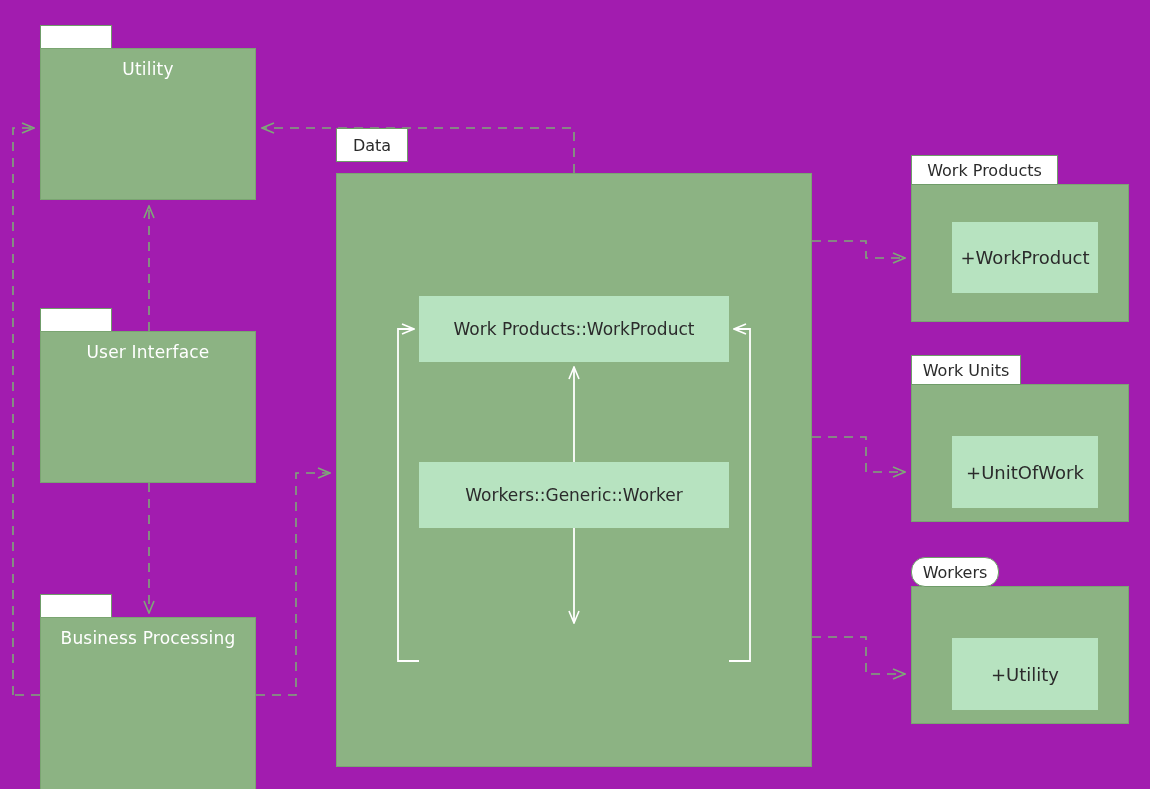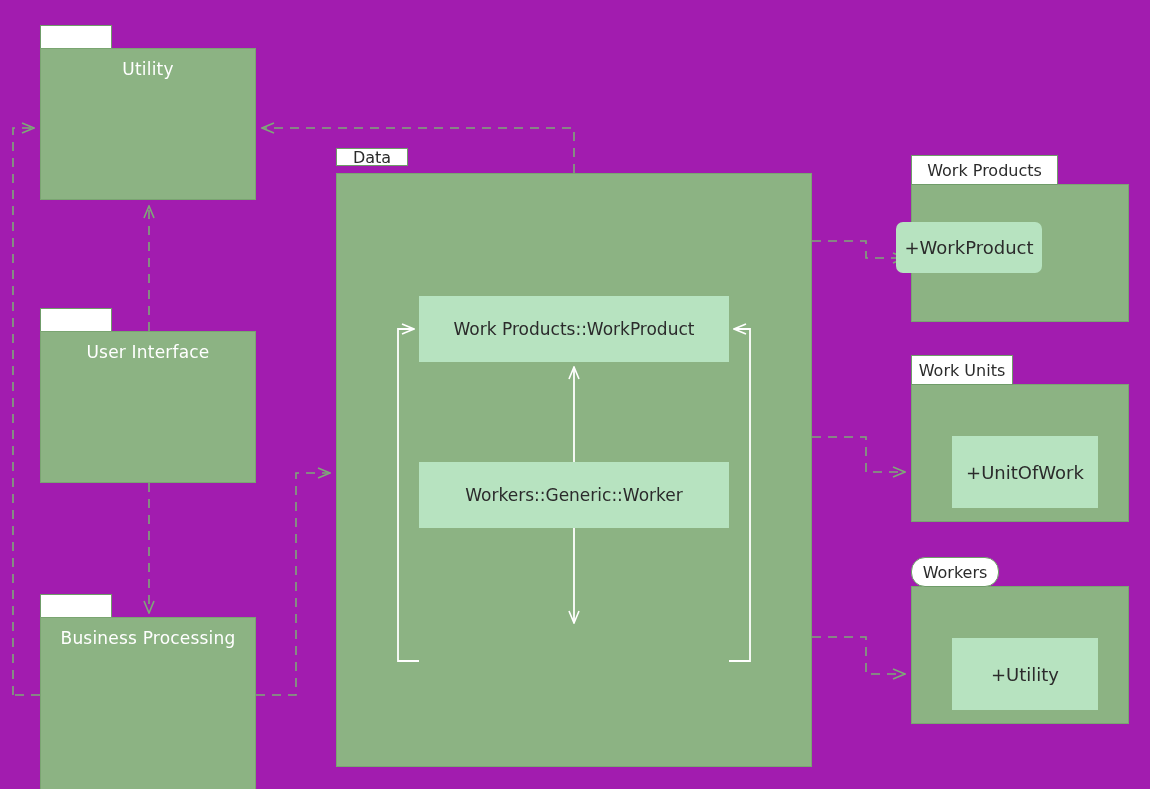--- a/index.html
+++ b/index.html
@@ -128,41 +128,41 @@
 
   <div class="pkg">
     <div class="pkg-tab" style="left:40px; top:594px; width:72px; height:24px;"></div>
     <div class="pkg-body" style="left:40px; top:617px; width:216px; height:196px;">
       <div class="pkg-title-inside">Business Processing</div>
     </div>
   </div>
 
   <div class="pkg">
     <div class="pkg-body" style="left:336px; top:173px; width:476px; height:594px;"></div>
-    <div class="pkg-tab on-body" style="left:336px; top:148px; width:72px; height:18px;">
+    <div class="pkg-tab on-body" style="left:336px; top:128px; width:72px; height:34px;">
       <div class="pkg-tab-label">Data</div>
     </div>
   </div>
 
   <div class="inner-box" style="left:419px; top:296px; width:310px; height:66px;">Work Products::WorkProduct</div>
 
   <div class="inner-box" style="left:419px; top:462px; width:310px; height:66px;">Workers::Generic::Worker</div>
 
 
   <div class="pkg">
     <div class="pkg-body" style="left:911px; top:184px; width:218px; height:138px;"></div>
     <div class="pkg-tab on-body" style="left:911px; top:155px; width:147px; height:30px;">
       <div class="pkg-tab-label">Work Products</div>
     </div>
   </div>
-  <div class="inner-box small" style="left:896px; top:222px; width:146px; height:51px;border-radius:7px;">+WorkProduct</div>
+  <div class="inner-box small" style="left:952px; top:222px; width:146px; height:71px;">+WorkProduct</div>
 
   <div class="pkg">
     <div class="pkg-body" style="left:911px; top:384px; width:218px; height:138px;"></div>
-    <div class="pkg-tab on-body" style="left:911px; top:355px; width:102px; height:30px;">
+    <div class="pkg-tab on-body" style="left:911px; top:355px; width:110px; height:30px;">
       <div class="pkg-tab-label">Work Units</div>
     </div>
   </div>
   <div class="inner-box small" style="left:952px; top:436px; width:146px; height:72px;">+UnitOfWork</div>
 
   <div class="pkg">
     <div class="pkg-body" style="left:911px; top:586px; width:218px; height:138px;"></div>
     <div class="pkg-tab on-body" style="left:911px; top:557px; width:88px; height:30px;border-radius:14px;">
       <div class="pkg-tab-label">Workers</div>
     </div>

